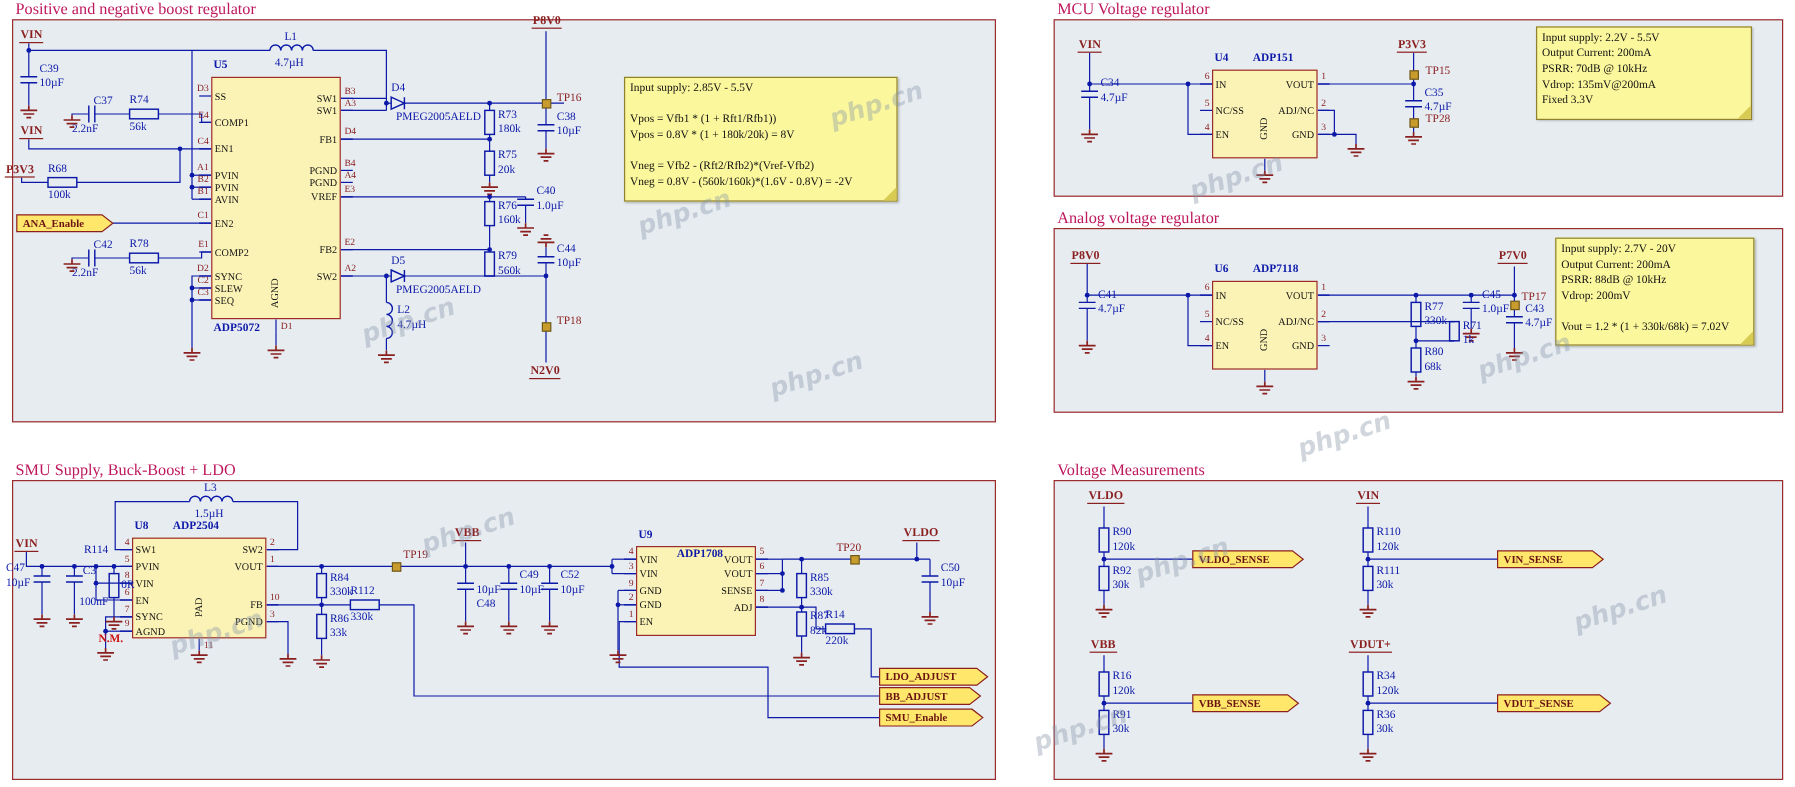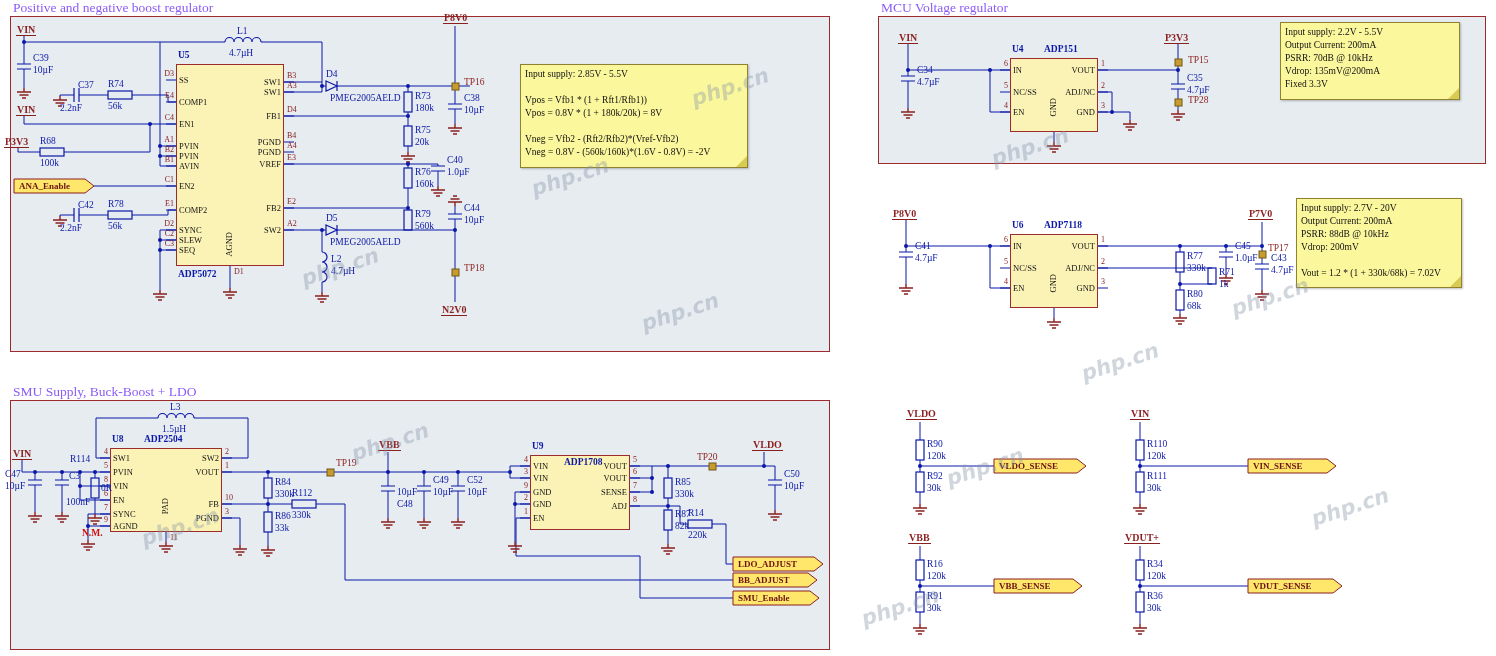--- a/index.html
+++ b/index.html
@@ -1,19 +1,19 @@
 <!DOCTYPE html>
 <html><head>
 <meta charset="utf-8">
 <style>
   html,body{margin:0;padding:0;background:#fff;}
   #canvas{position:relative;width:1496px;height:656px;background:#fff;overflow:hidden;
           font-family:"Liberation Serif",serif;}
   .panel{position:absolute;background:#e7ecf1;border:1px solid #9c2b2e;z-index:1;box-sizing:border-box;}
-  .ptitle{position:absolute;left:2px;top:-17px;color:#8b5cf6;font-size:13.5px;white-space:nowrap;}
+  .ptitle{position:absolute;left:2px;top:-17px;color:#be185d;font-size:13.5px;white-space:nowrap;}
   #wires{position:absolute;left:0;top:0;z-index:2;pointer-events:none;}
   .wire{fill:none;stroke:#0b18a8;stroke-width:1;}
   .sym{fill:none;stroke:#0b18a8;stroke-width:1.2;}
   .gnd{fill:none;stroke:#8a1f1f;stroke-width:1.4;}
   .dot{fill:#0b18a8;stroke:none;}
   .tppad{fill:#c79c2c;stroke:#70581a;stroke-width:1;}
   .netarrow{fill:#ffe76b;stroke:#8a1f1f;stroke-width:1;}
   .t{position:absolute;white-space:pre;font-family:"Liberation Serif",serif;font-size:9.5px;line-height:10px;z-index:3;}
   .blue{color:#0b18a8;}
   .bold{font-weight:bold;}
@@ -38,22 +38,28 @@
 </head>
 <body>
 
 <div id="canvas">
   <div class="panel" id="panel-0" style="left: 10px; top: 16px; width: 820px; height: 336px;">
     <span class="ptitle">Positive and negative boost regulator</span>
   </div>
   <div class="panel" id="panel-1" style="left: 878px; top: 16px; width: 608px; height: 148px;">
     <span class="ptitle">MCU Voltage regulator</span>
   </div>
+  <div class="panel" id="panel-2" style="left: 878px; top: 190px; width: 608px; height: 154px;">
+    <span class="ptitle">Analog voltage regulator</span>
+  </div>
   <div class="panel" id="panel-3" style="left: 10px; top: 400px; width: 820px; height: 250px;">
     <span class="ptitle">SMU Supply, Buck-Boost + LDO</span>
+  </div>
+  <div class="panel" id="panel-4" style="left: 878px; top: 400px; width: 608px; height: 250px;">
+    <span class="ptitle">Voltage Measurements</span>
   </div>
   <svg id="wires" width="1496" height="656">
       <polyline points="24,36 24,64" class="wire"></polyline>
       <polyline points="24,69 24,88" class="wire"></polyline>
       <polyline points="24,42 225,42" class="wire"></polyline>
       <polyline points="261,42 322,42 322,92" class="wire"></polyline>
       <polyline points="160,42 160,166" class="wire"></polyline>
       <polyline points="160,146 176,146" class="wire"></polyline>
       <polyline points="160,156 176,156" class="wire"></polyline>
       <polyline points="160,166 176,166" class="wire"></polyline>

